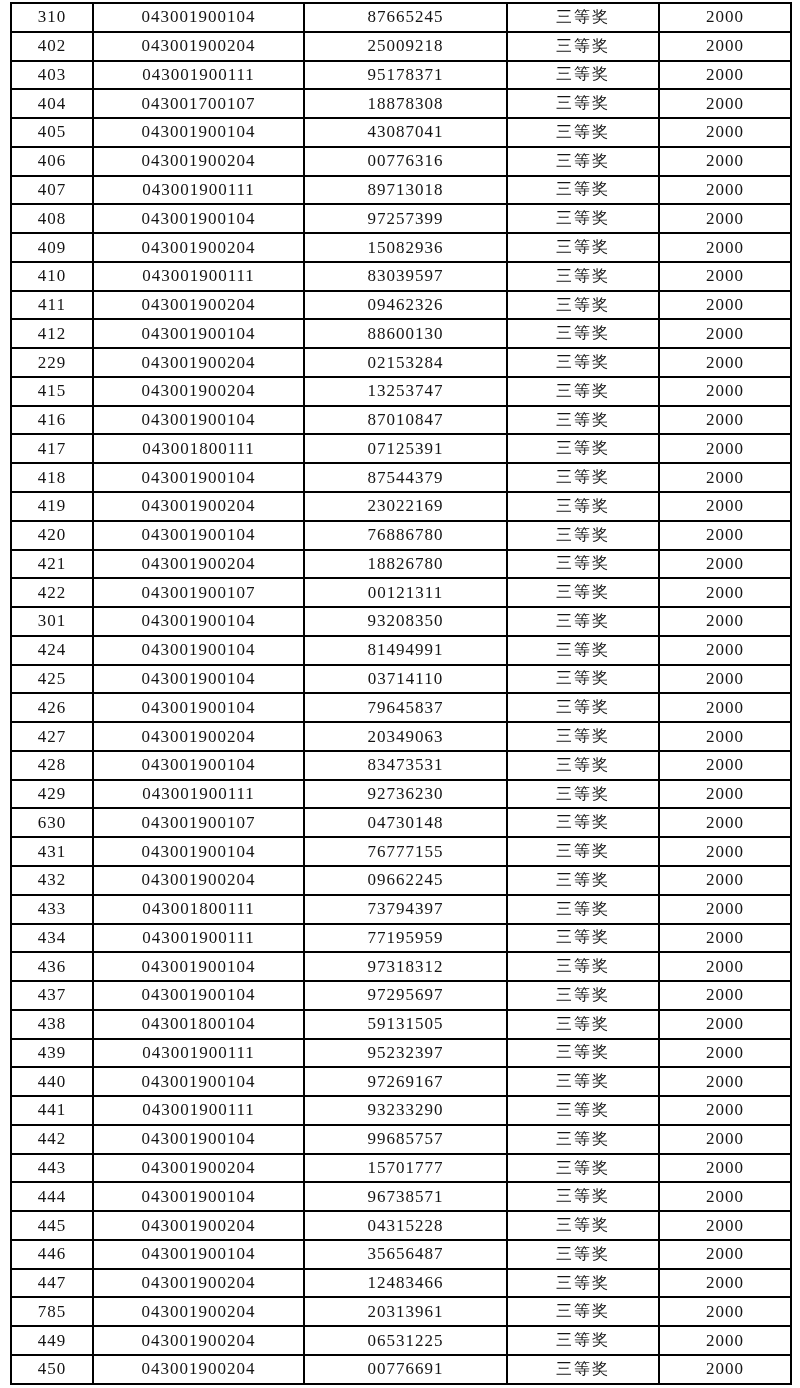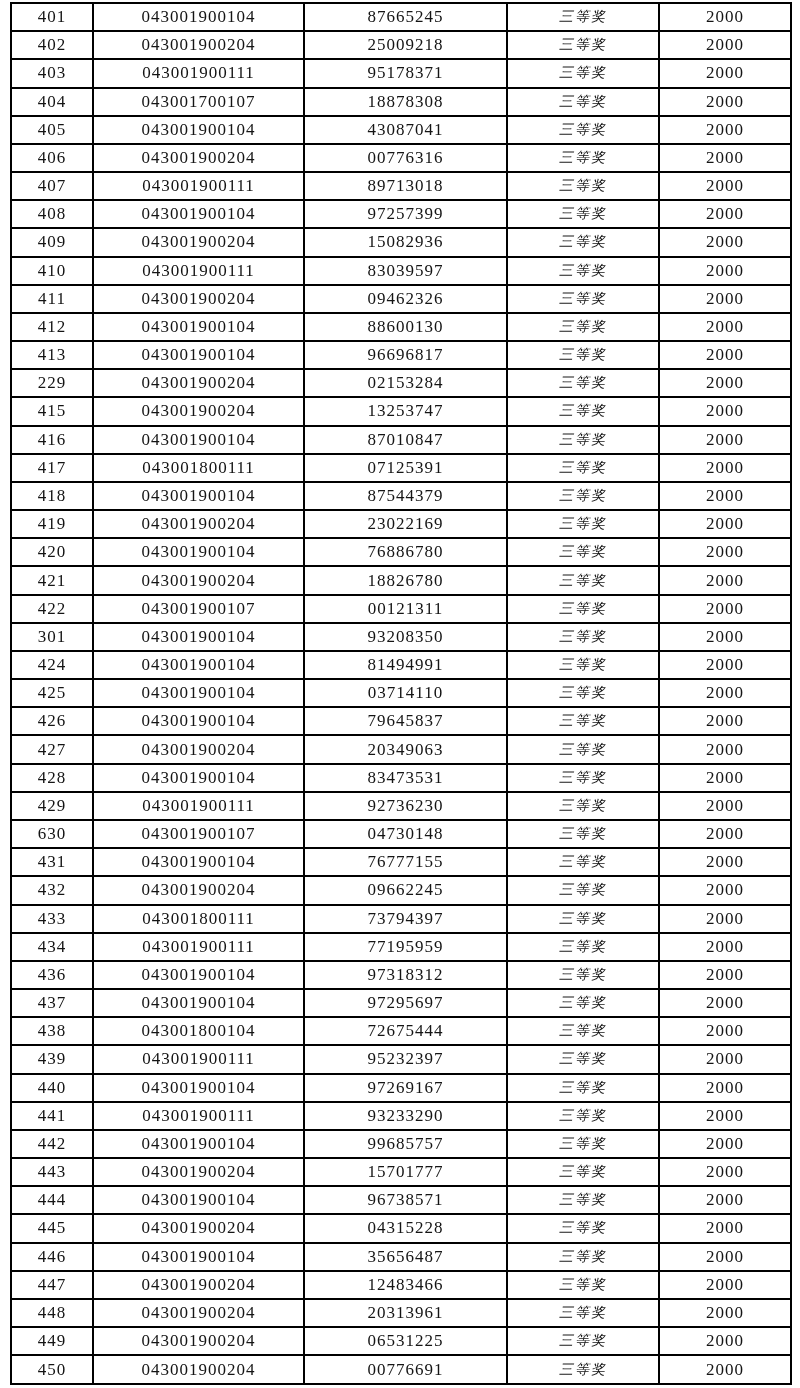--- a/index.html
+++ b/index.html
@@ -29,23 +29,22 @@
     border: 2px solid #000000;
     text-align: center;
     vertical-align: middle;
     font-size: 17px;
     letter-spacing: 1px;
     padding: 0;
     white-space: nowrap;
     overflow: hidden;
   }
   table.prize-table td.cell-prize {
-    font-size: 14px;
+    font-size: 16px;
     letter-spacing: 2px;
-    font-style: italic;
   }
   col.col-index  { width: 82px;  }
   col.col-code   { width: 211px; }
   col.col-number { width: 203px; }
   col.col-prize  { width: 152px; }
   col.col-amount { width: 132px; }
 </style>
 </head>
 <body>
 
@@ -53,21 +52,21 @@
   <table class="prize-table">
     <colgroup>
       <col class="col-index">
       <col class="col-code">
       <col class="col-number">
       <col class="col-prize">
       <col class="col-amount">
     </colgroup>
     <tbody>
         <tr>
-          <td class="cell-index">401</td>
+          <td class="cell-index">310</td>
           <td class="cell-code">043001900104</td>
           <td class="cell-number">87665245</td>
           <td class="cell-prize">三等奖</td>
           <td class="cell-amount">2000</td>
         </tr>
         <tr>
           <td class="cell-index">402</td>
           <td class="cell-code">043001900204</td>
           <td class="cell-number">25009218</td>
           <td class="cell-prize">三等奖</td>
@@ -137,27 +136,20 @@
           <td class="cell-amount">2000</td>
         </tr>
         <tr>
           <td class="cell-index">412</td>
           <td class="cell-code">043001900104</td>
           <td class="cell-number">88600130</td>
           <td class="cell-prize">三等奖</td>
           <td class="cell-amount">2000</td>
         </tr>
         <tr>
-          <td class="cell-index">413</td>
-          <td class="cell-code">043001900104</td>
-          <td class="cell-number">96696817</td>
-          <td class="cell-prize">三等奖</td>
-          <td class="cell-amount">2000</td>
-        </tr>
-        <tr>
           <td class="cell-index">229</td>
           <td class="cell-code">043001900204</td>
           <td class="cell-number">02153284</td>
           <td class="cell-prize">三等奖</td>
           <td class="cell-amount">2000</td>
         </tr>
         <tr>
           <td class="cell-index">415</td>
           <td class="cell-code">043001900204</td>
           <td class="cell-number">13253747</td>
@@ -307,21 +299,21 @@
         <tr>
           <td class="cell-index">437</td>
           <td class="cell-code">043001900104</td>
           <td class="cell-number">97295697</td>
           <td class="cell-prize">三等奖</td>
           <td class="cell-amount">2000</td>
         </tr>
         <tr>
           <td class="cell-index">438</td>
           <td class="cell-code">043001800104</td>
-          <td class="cell-number">72675444</td>
+          <td class="cell-number">59131505</td>
           <td class="cell-prize">三等奖</td>
           <td class="cell-amount">2000</td>
         </tr>
         <tr>
           <td class="cell-index">439</td>
           <td class="cell-code">043001900111</td>
           <td class="cell-number">95232397</td>
           <td class="cell-prize">三等奖</td>
           <td class="cell-amount">2000</td>
         </tr>
@@ -375,21 +367,21 @@
           <td class="cell-amount">2000</td>
         </tr>
         <tr>
           <td class="cell-index">447</td>
           <td class="cell-code">043001900204</td>
           <td class="cell-number">12483466</td>
           <td class="cell-prize">三等奖</td>
           <td class="cell-amount">2000</td>
         </tr>
         <tr>
-          <td class="cell-index">448</td>
+          <td class="cell-index">785</td>
           <td class="cell-code">043001900204</td>
           <td class="cell-number">20313961</td>
           <td class="cell-prize">三等奖</td>
           <td class="cell-amount">2000</td>
         </tr>
         <tr>
           <td class="cell-index">449</td>
           <td class="cell-code">043001900204</td>
           <td class="cell-number">06531225</td>
           <td class="cell-prize">三等奖</td>

